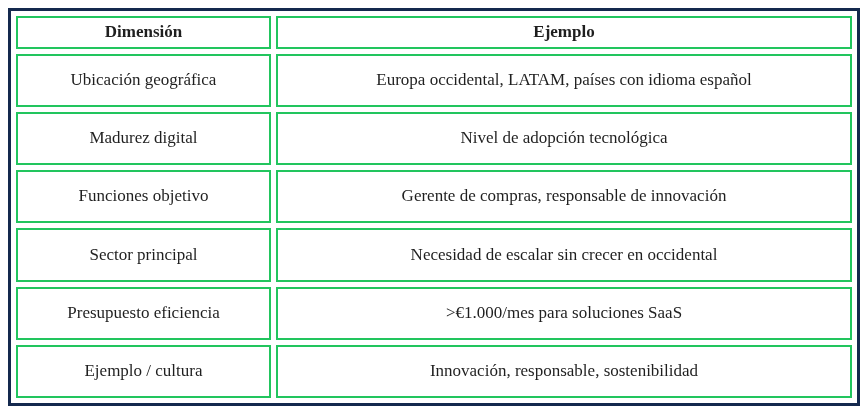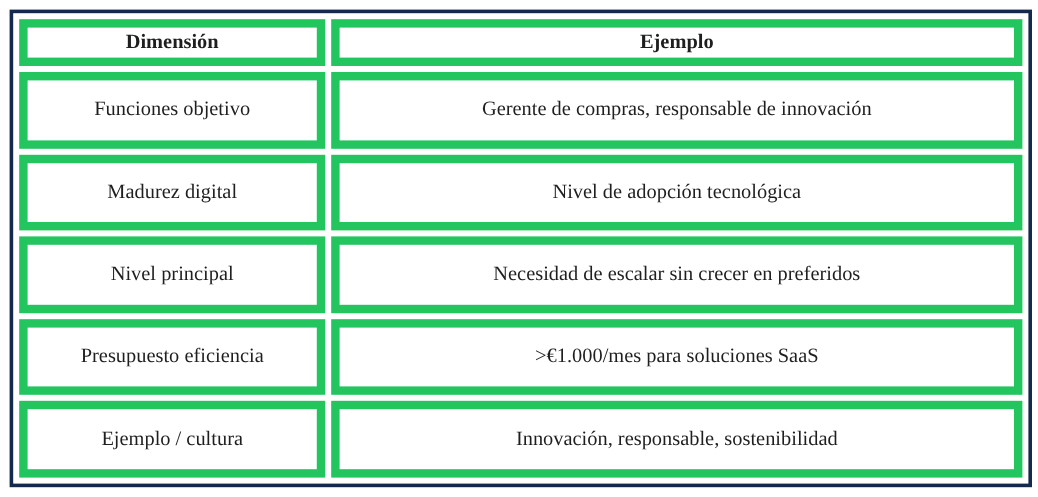--- a/index.html
+++ b/index.html
@@ -21,21 +21,21 @@
     width: 852px;
     height: 398px;
     border: 3px solid #14294e;
     border-collapse: separate;
     border-spacing: 5px;
     table-layout: fixed;
     background: #ffffff;
   }
   .persona-table th,
   .persona-table td {
-    border: 7px solid #22c55e;
+    border: 2px solid #22c55e;
     box-sizing: border-box;
     height: 33px;
     padding: 1px 8px;
     text-align: center;
     vertical-align: middle;
     font-size: 17px;
     line-height: 1.35;
     white-space: nowrap;
     overflow: hidden;
     background: #ffffff;
@@ -61,30 +61,34 @@
     <col>
   </colgroup>
   <thead>
     <tr>
       <th>Dimensión</th>
       <th>Ejemplo</th>
     </tr>
   </thead>
   <tbody>
     <tr>
-      <td>Funciones objetivo</td>
-      <td>Gerente de compras, responsable de innovación</td>
+      <td>Ubicación geográfica</td>
+      <td>Europa occidental, LATAM, países con idioma español</td>
     </tr>
     <tr>
       <td>Madurez digital</td>
       <td>Nivel de adopción tecnológica</td>
     </tr>
     <tr>
-      <td>Nivel principal</td>
-      <td>Necesidad de escalar sin crecer en preferidos</td>
+      <td>Funciones objetivo</td>
+      <td>Gerente de compras, responsable de innovación</td>
+    </tr>
+    <tr>
+      <td>Sector principal</td>
+      <td>Necesidad de escalar sin crecer en occidental</td>
     </tr>
     <tr>
       <td>Presupuesto eficiencia</td>
       <td>&gt;€1.000/mes para soluciones SaaS</td>
     </tr>
     <tr>
       <td>Ejemplo / cultura</td>
       <td>Innovación, responsable, sostenibilidad</td>
     </tr>
   </tbody>

